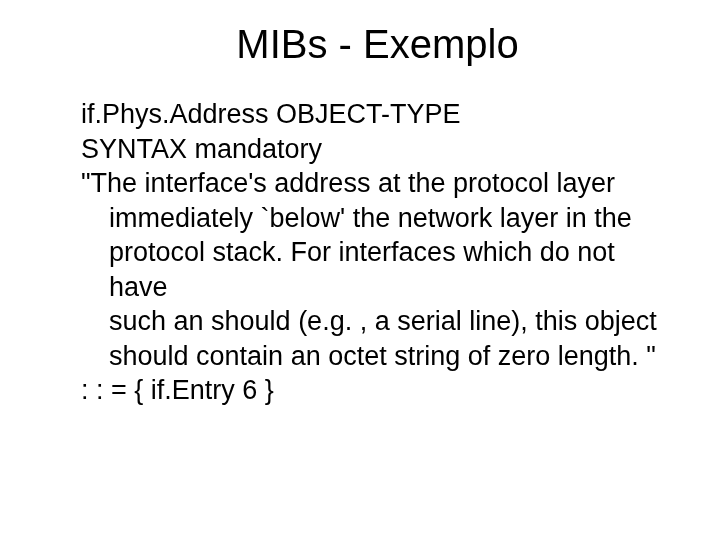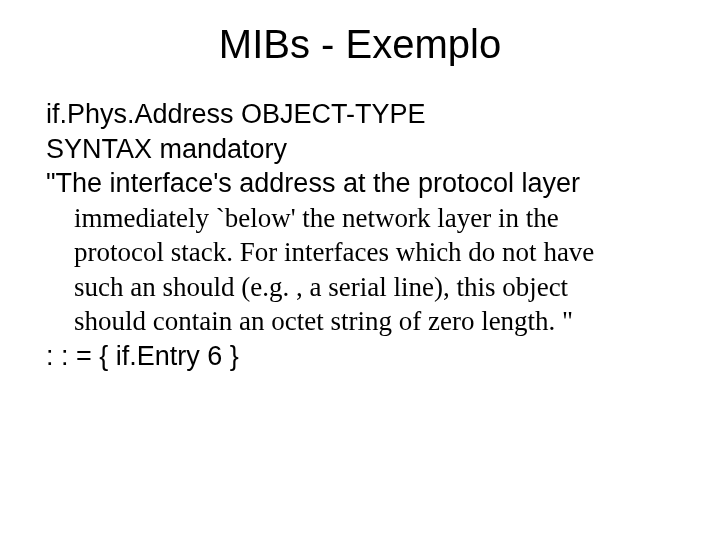--- a/index.html
+++ b/index.html
@@ -9,40 +9,40 @@
     height: 540px;
     background: #ffffff;
     font-family: Arial, Helvetica, sans-serif;
     color: #000000;
   }
   .slide {
     width: 720px;
     height: 540px;
     position: relative;
     box-sizing: border-box;
+    padding-left: 35px;
   }
   .title {
     text-align: center;
     font-size: 40px;
     font-weight: 400;
     padding-top: 22px;
     padding-bottom: 30px;
   }
   .body {
     font-size: 27px;
     line-height: 1.28;
     padding-left: 46px;
     padding-right: 60px;
   }
   .body p {
     margin: 0;
   }
   .indent {
     padding-left: 28px;
-    font-family: Liberation Serif, serif;
   }
 </style>
 </head>
 <body>
 
 <div class="slide">
   <div class="title">MIBs - Exemplo</div>
   <div class="body">
     <p>if.Phys.Address OBJECT-TYPE</p>
     <p>SYNTAX  mandatory</p>

